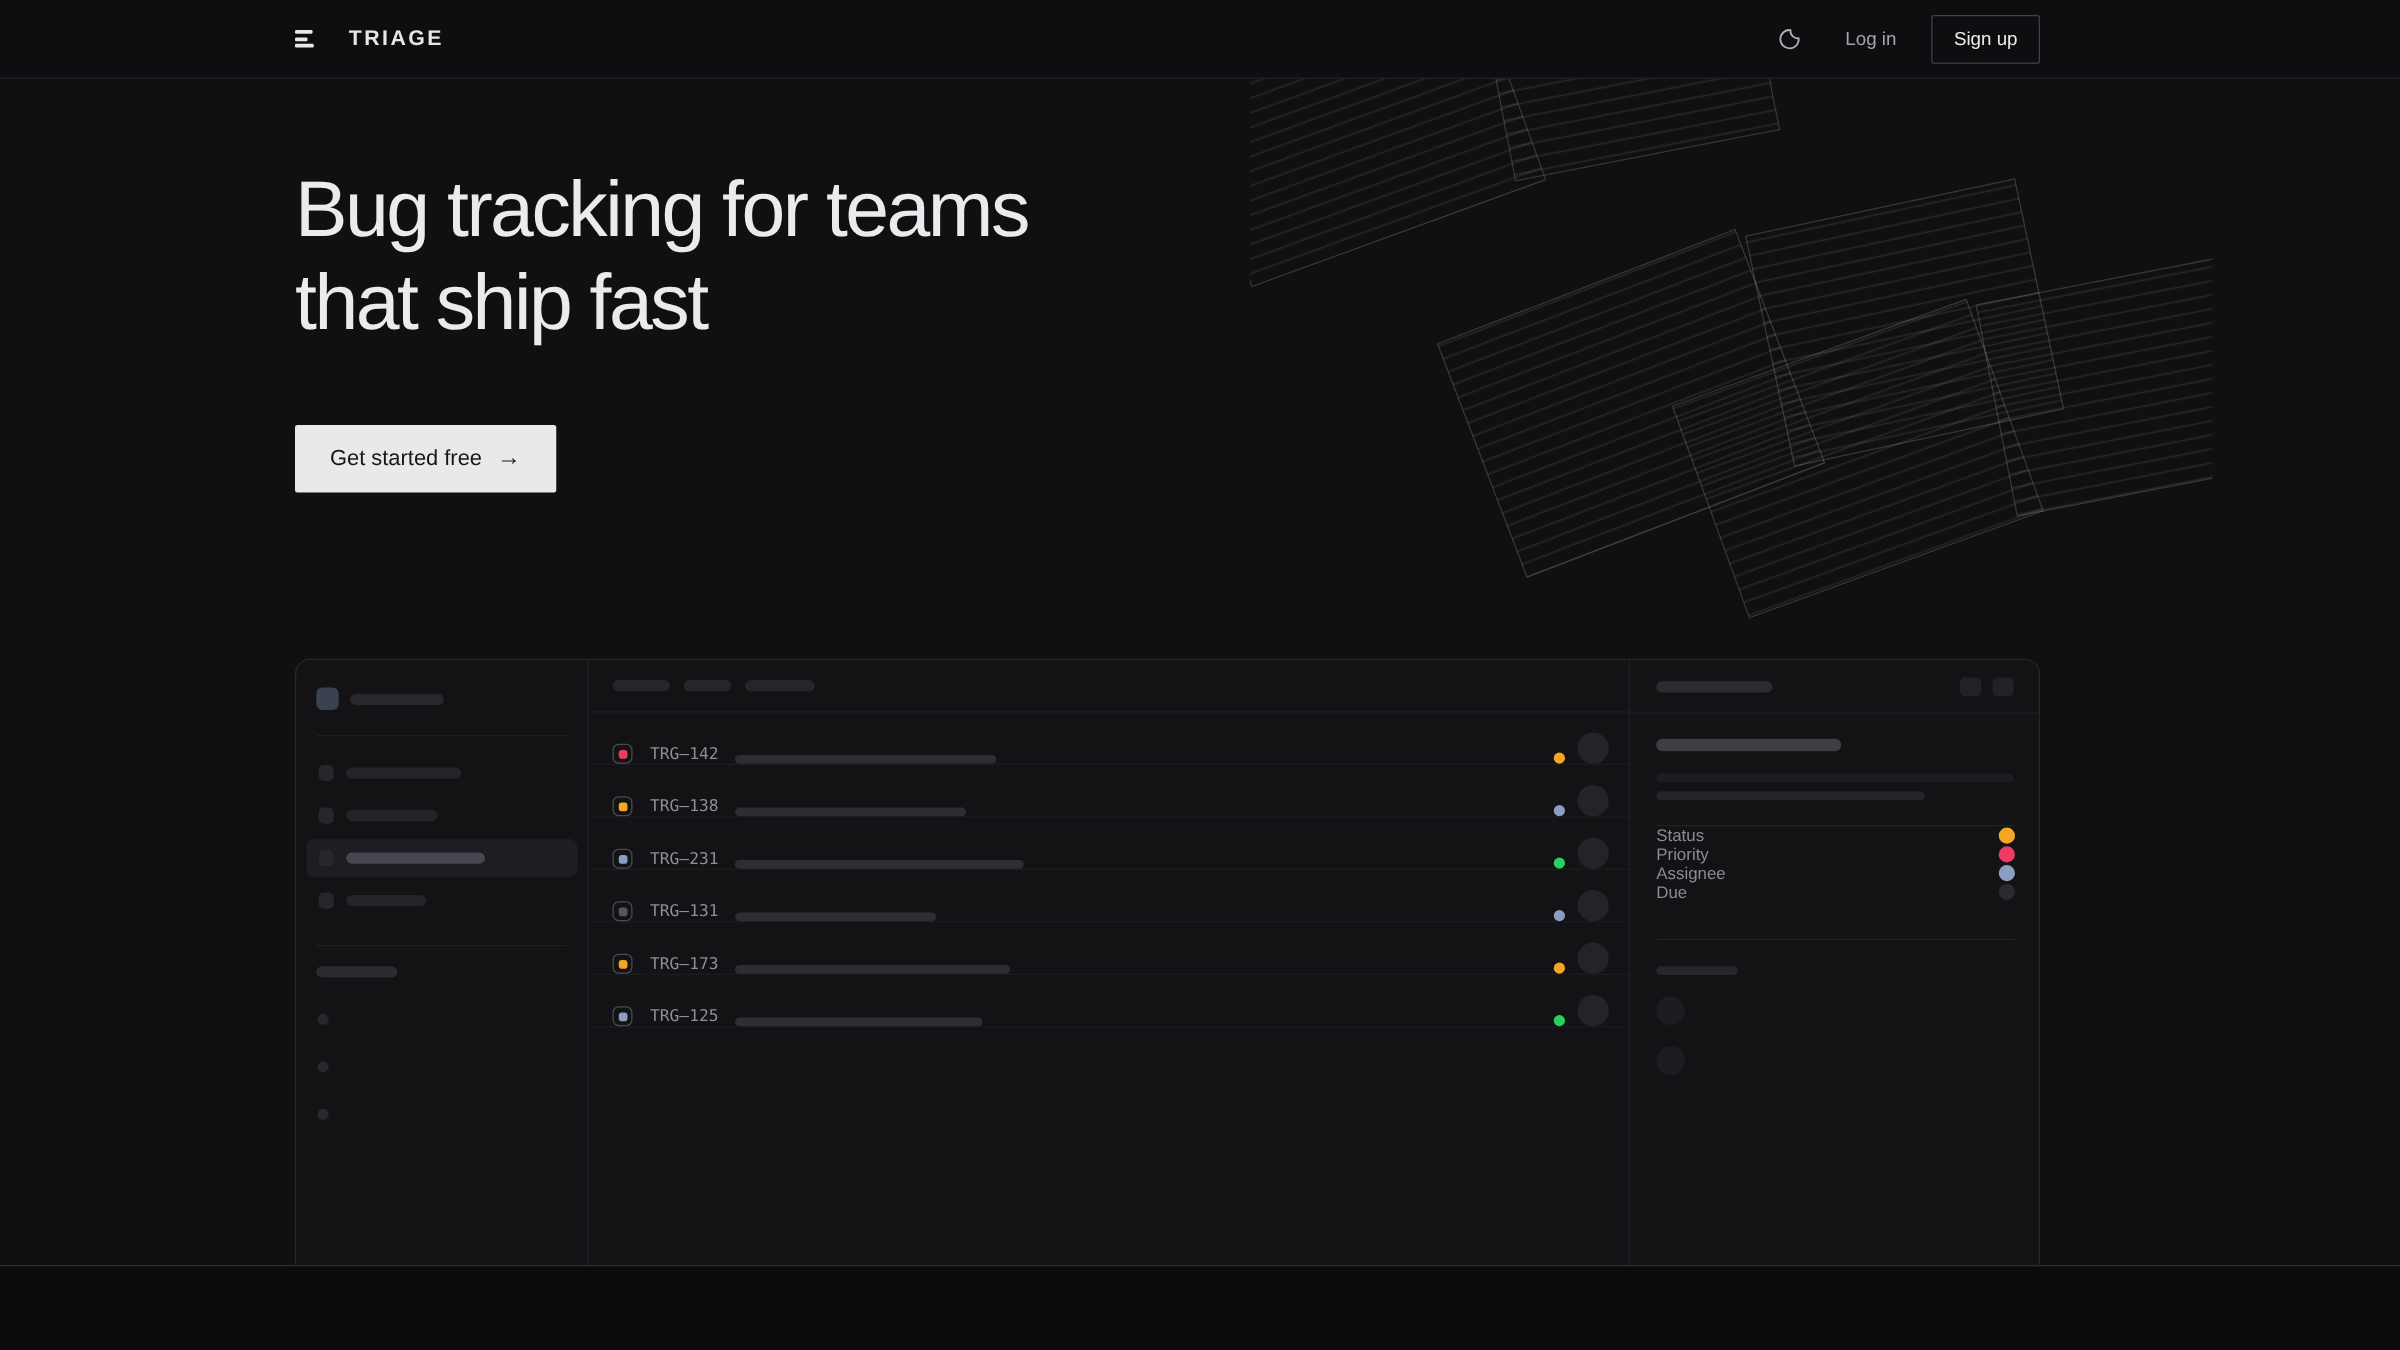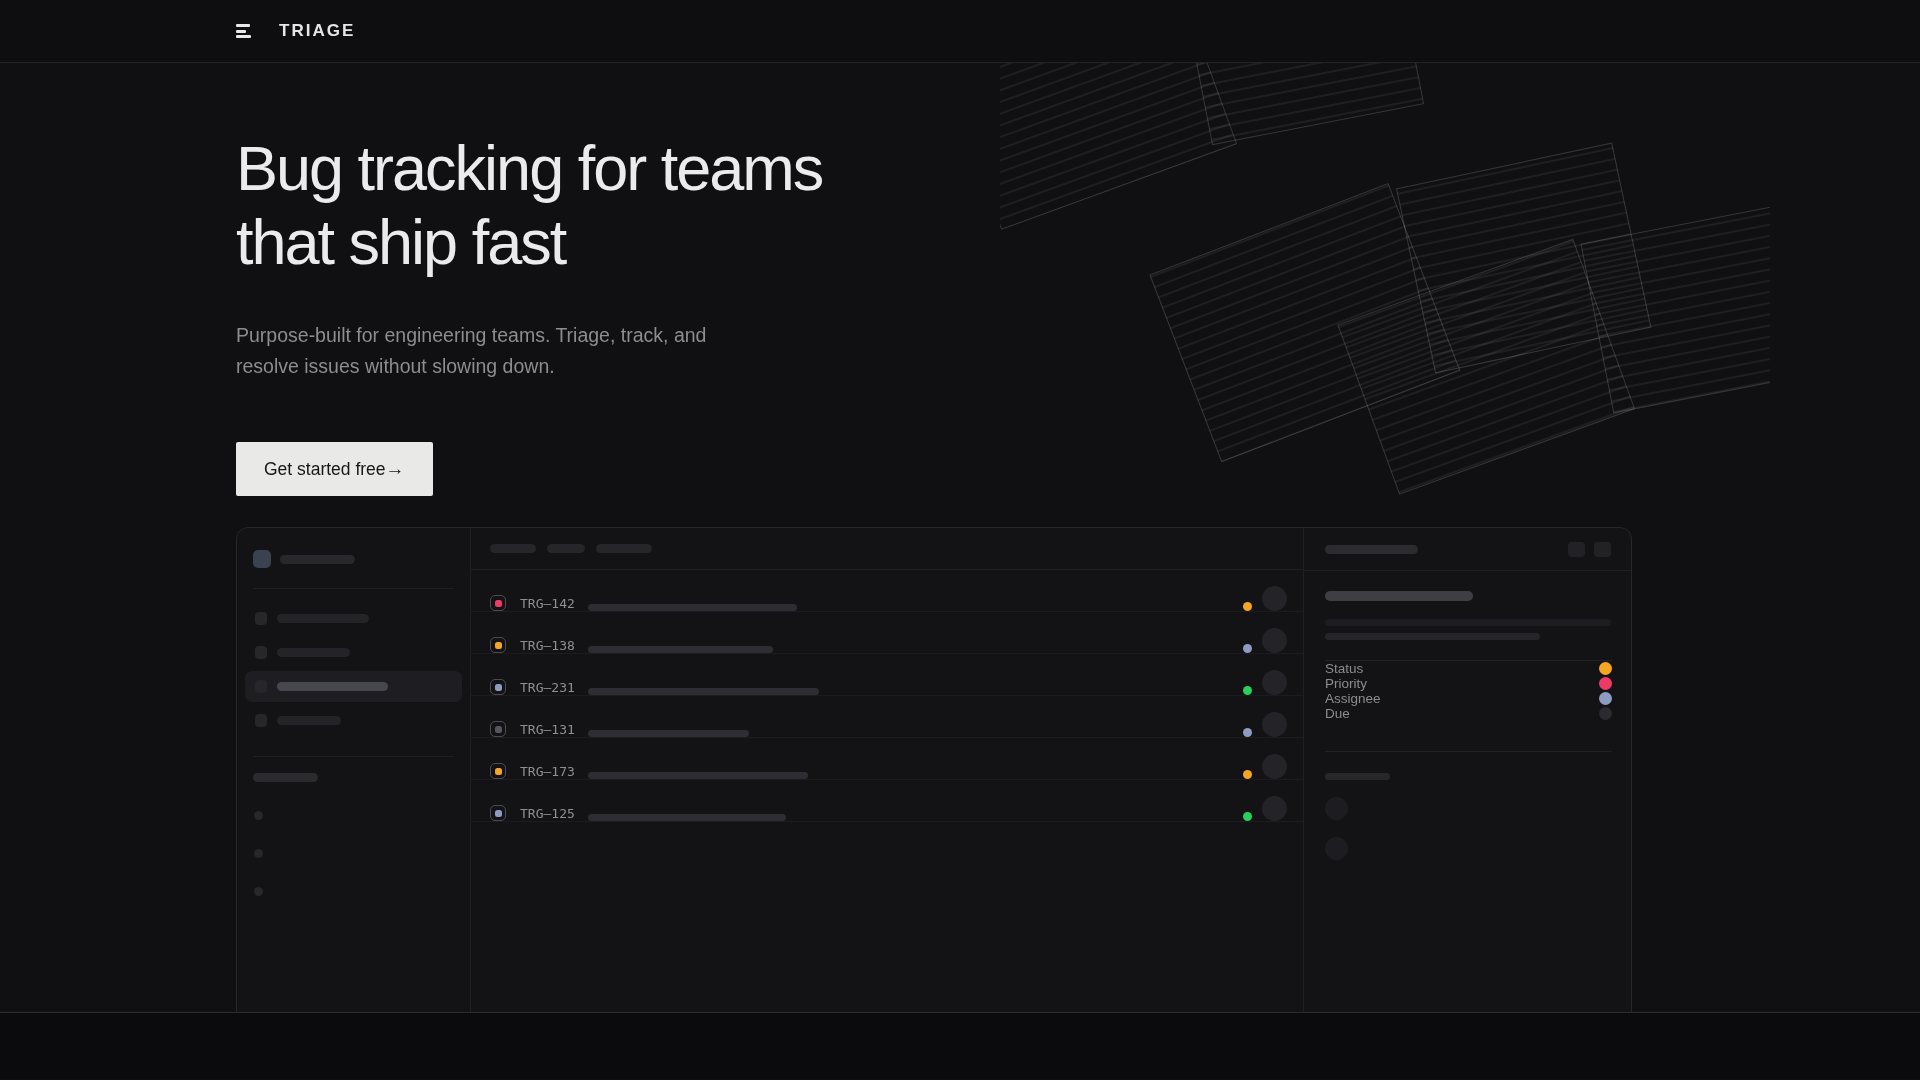--- a/index.html
+++ b/index.html
@@ -26,21 +26,21 @@
 
   
   .hero { position:relative; height:950px; background:#101013;
           border-bottom:1px solid #2c2c2f; overflow:hidden; }
   .art { position:absolute; top:0; left:1000px; width:770px; height:440px; z-index:0; }
   .hero-copy { position:relative; z-index:2; padding:68px 0 0 236px; }
   .hero-title { color:#ebebed; font-size:63px; line-height:1.18; font-weight:500;
                 letter-spacing:-2px; max-width:620px; }
   .hero-sub { margin-top:40px; color:#8c8c91; font-size:19.5px; line-height:1.6;
               max-width:480px; }
-  .cta { margin-top:60px; display:inline-flex; align-items:center; 
+  .cta { margin-top:60px; display:inline-flex; align-items:center; gap:12px;
          background:#e9e9e8; color:#17171a; border:none; font-size:17.5px; font-weight:500;
          padding:16px 28px; cursor:pointer; border-radius:2px;
          font-family:"Liberation Sans", sans-serif; }
   .cta .arrow { font-size:19px; }
 
   
   .card { position:absolute; left:236px; top:464px; width:1396px; height:560px;
           background:#131316; border:1px solid #27272b; border-radius:12px 12px 0 0;
           display:flex; z-index:2; overflow:hidden; }
 
@@ -112,20 +112,29 @@
 
 <div class="header">
   <div class="brand">
     <span class="logo-bars">
         <i></i>
         <i></i>
         <i></i>
       </span>
     <span class="brand-name">TRIAGE</span>
   </div>
+  <div class="nav">
+    <button class="moon-btn">
+      <svg width="19" height="19" viewBox="0 0 24 24">
+        <path d="M13.2 2.6 A 9.3 9.3 0 1 0 21.4 10.8 A 7.2 7.2 0 0 1 13.2 2.6 Z" fill="none" stroke="#b2b2b6" stroke-width="1.8" stroke-linejoin="round"></path>
+      </svg>
+    </button>
+    <span class="login">Log in</span>
+    <button class="signup">Sign up</button>
+  </div>
 </div>
 
 <div class="hero">
 
   <svg class="art" viewBox="0 0 770 440">
     <defs>
       <pattern id="hatch" width="11" height="11" patternUnits="userSpaceOnUse">
         <line x1="0" y1="2" x2="11" y2="2" stroke="rgba(255,255,255,0.09)" stroke-width="1.4"></line>
       </pattern>
     </defs>
@@ -147,21 +156,20 @@
     <g transform="translate(338,262) rotate(-20)">
       <rect x="0" y="0" width="250" height="180" fill="url(#hatch)" stroke="rgba(255,255,255,0.16)"></rect>
       <g transform="rotate(9 256 7)">
         <rect x="256" y="7" width="215" height="172" fill="url(#hatch)" stroke="rgba(255,255,255,0.16)"></rect>
       </g>
     </g>
   </svg>
 
   <div class="hero-copy">
     <div class="hero-title">Bug tracking for teams that ship fast</div>
-    <div class="hero-sub">Purpose-built for engineering teams. Triage, track, and resolve issues without slowing down.</div>
     <button class="cta">
       <span>Get started free</span>
       <span class="arrow">→</span>
     </button>
   </div>
 
   <div class="card">
 
     <div class="sb">
       <div class="sb-ws">

